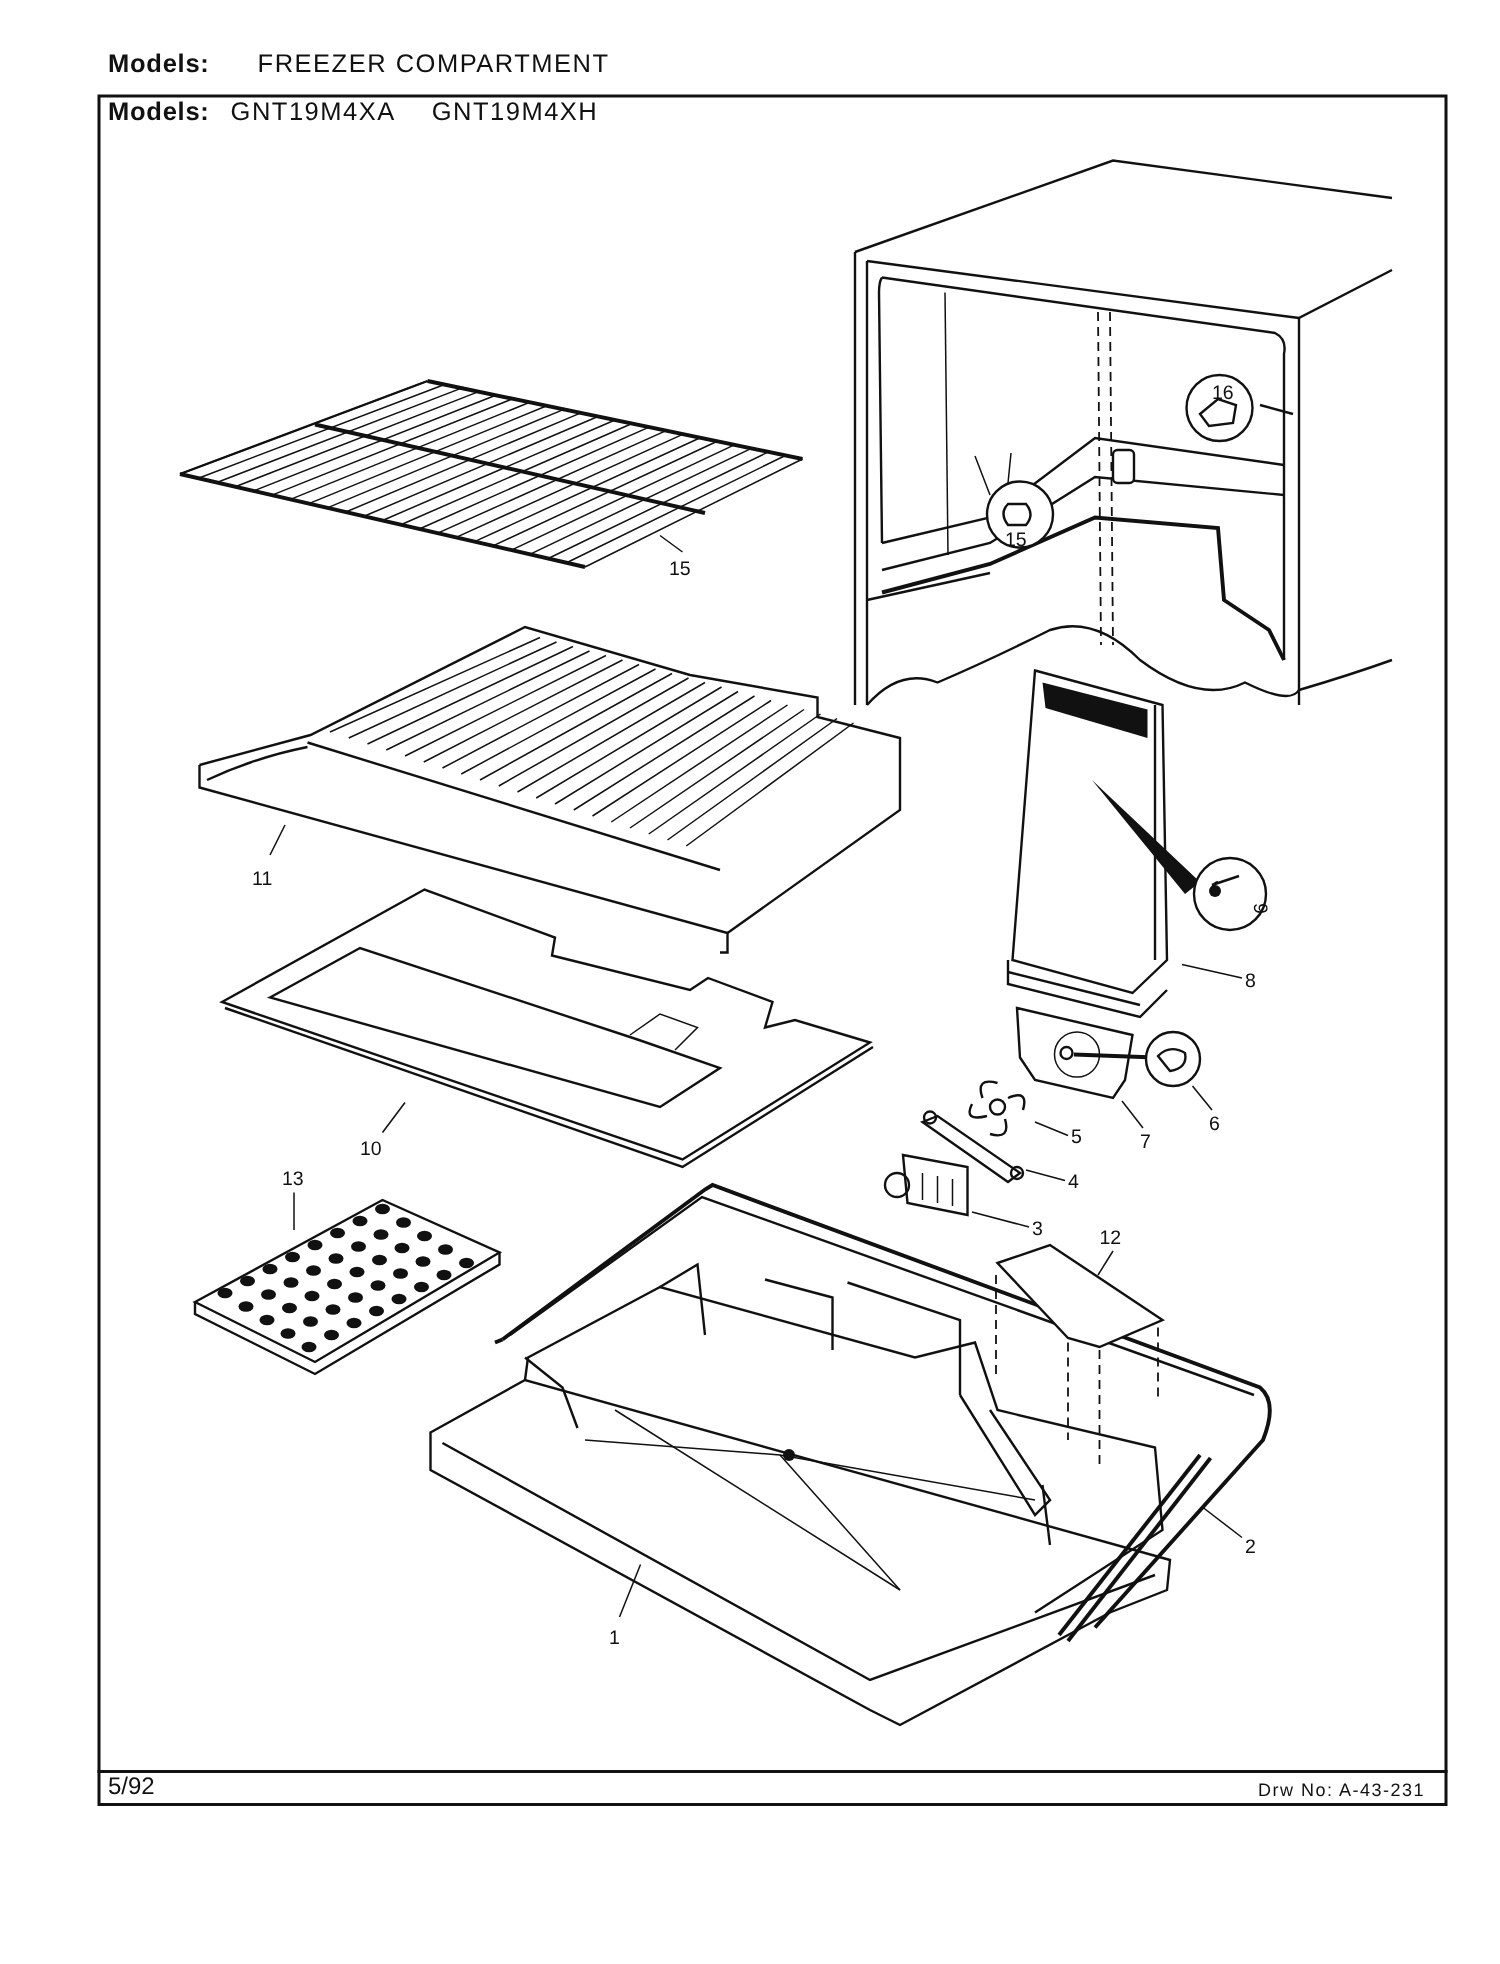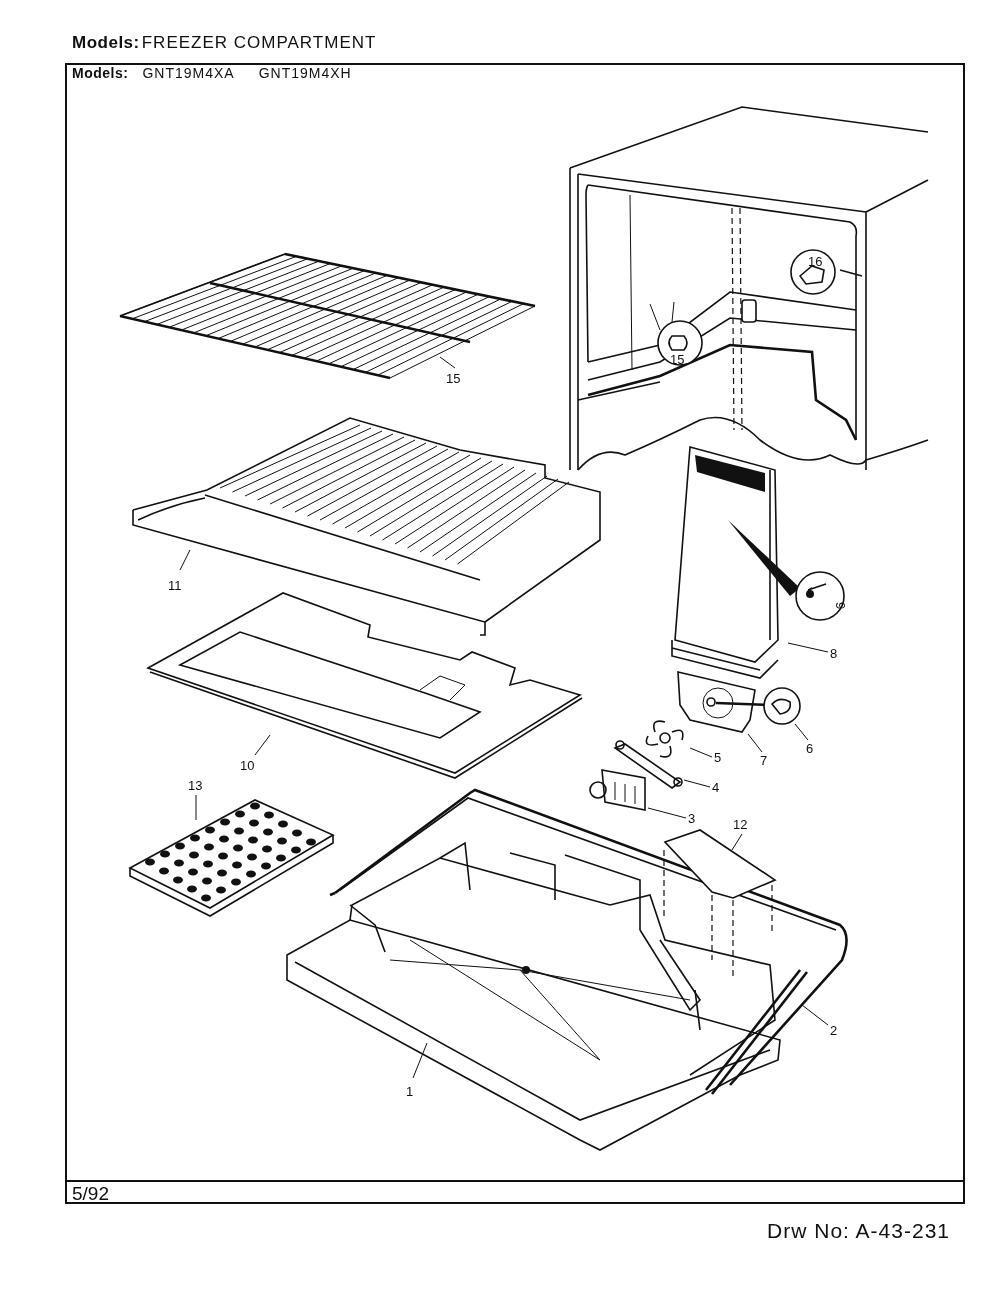--- a/index.html
+++ b/index.html
@@ -1,27 +1,27 @@
 <!DOCTYPE html>
 <html><head>
 <meta charset="utf-8">
 <style>
   html, body { margin: 0; padding: 0; background: #ffffff; }
   body { width: 1000px; height: 1309px; position: relative; overflow: hidden;
          font-family: "Liberation Sans", sans-serif; color: #111; }
   .section-line { position: absolute; left: 72px; top: 33px; font-size: 17px; font-weight: bold; letter-spacing: 0.5px; }
-  .section-line .val { font-weight: normal; margin-left: 2px; letter-spacing: 1px; }
+  .section-line .val { font-weight: normal; margin-left: 32px; letter-spacing: 1px; }
   .frame { position: absolute; left: 65px; top: 63px; width: 900px; height: 1141px;
            border: 2px solid #111; border-top-width: 2px; box-sizing: border-box; }
-  .models-line { position: absolute; left: 72px; top: 65px; font-size: 14px; font-weight: bold; letter-spacing: 0.5px; }
+  .models-line { position: absolute; left: 72px; top: 65px; font-size: 17px; font-weight: bold; letter-spacing: 0.5px; }
   .models-line .val { font-weight: normal; margin-left: 14px; letter-spacing: 1px; }
   .models-line .val + .val { margin-left: 24px; }
   .footer-rule { position: absolute; left: 65px; top: 1180px; width: 900px; height: 0; border-top: 2px solid #111; }
-  .footer-date { position: absolute; left: 72px; top: 1183px; font-size: 19px; }
-  .footer-drw { position: absolute; right: 50px; top: 1186px; font-size: 21px; letter-spacing: 1px; margin-top: 33px; }
+  .footer-date { position: absolute; left: 72px; top: 1183px; font-size: 16px; }
+  .footer-drw { position: absolute; right: 50px; top: 1186px; font-size: 12px; letter-spacing: 1px; }
   svg.drawing { position: absolute; left: 0; top: 0; }
   .callout { font-family: "Liberation Sans", sans-serif; font-size: 13px; fill: #111; }
   .ln { stroke: #111; fill: none; stroke-width: 1.6; }
   .lnb { stroke: #111; fill: none; stroke-width: 2.6; }
   .lnt { stroke: #111; fill: none; stroke-width: 1; }
   .dash { stroke: #111; fill: none; stroke-width: 1.2; stroke-dasharray: 6 4; }
   .fillw { fill: #fff; stroke: #111; stroke-width: 1.6; }
   .fillk { fill: #111; }
 </style>
 </head>

